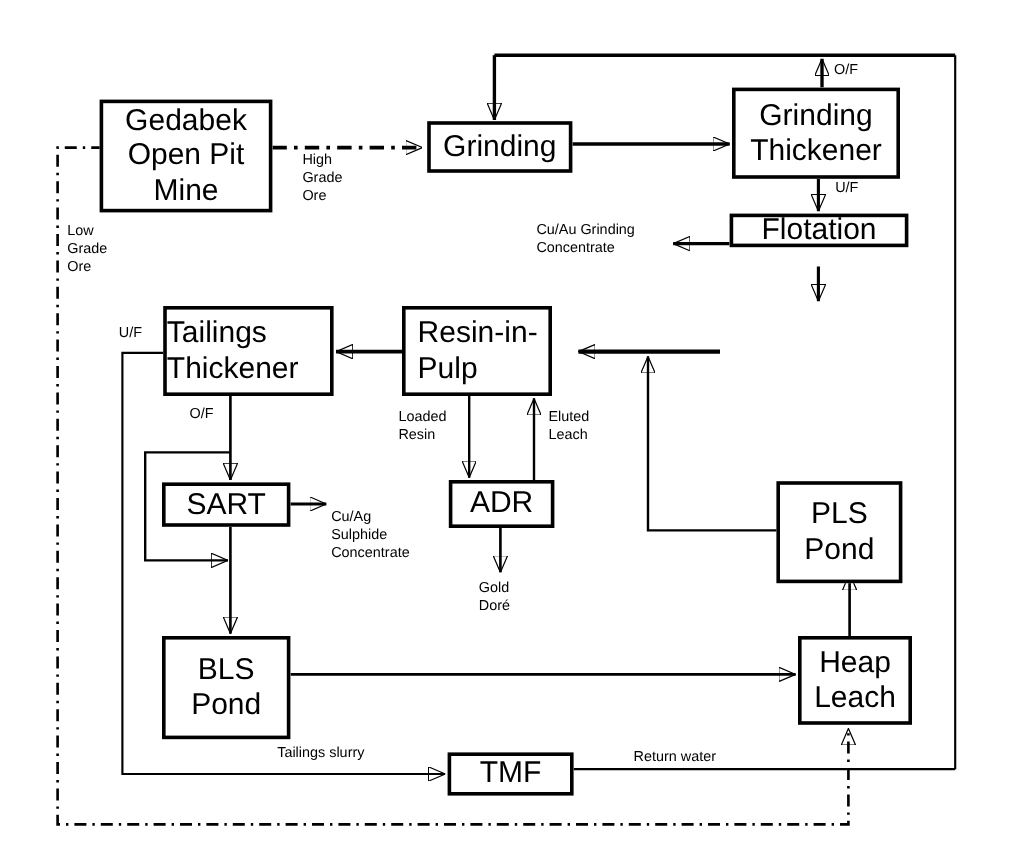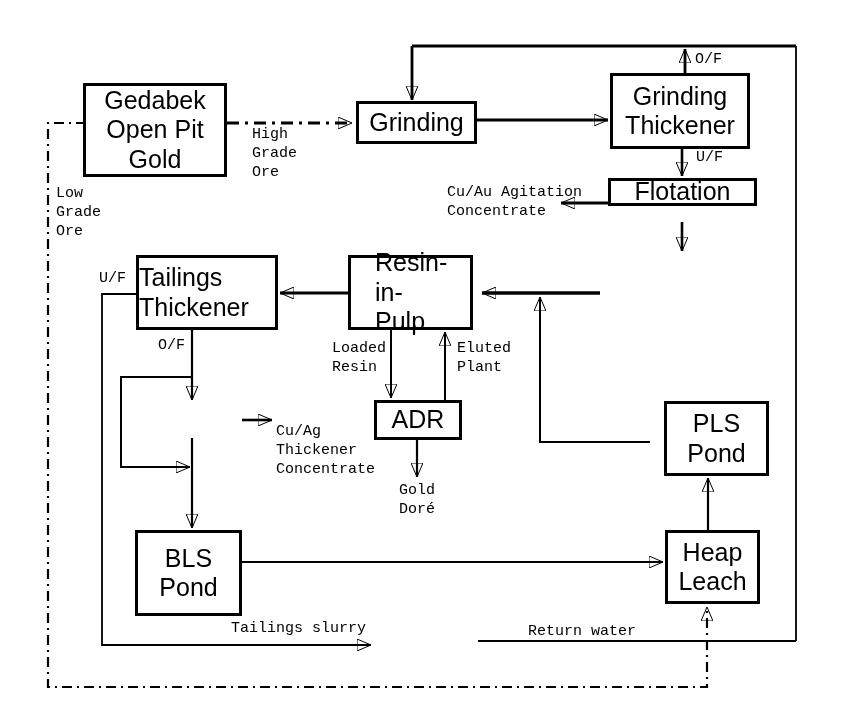--- a/index.html
+++ b/index.html
@@ -25,24 +25,23 @@
     white-space:pre-line;
     font-size:25px;
     line-height:1.18;
   }
   .node-left{
     justify-content:flex-start;
     text-align:left;
   }
   .lbl{
     position:absolute;
-    font-size:15px;
+    font-size:12px;
     line-height:1.25;
     white-space:pre-line;
-    font-family:Liberation Mono, monospace;
   }
 </style>
 </head>
 <body>
 
 <div class="canvas">
 
   <svg class="flow-layer" width="841" height="715" viewBox="0 0 841 715" xmlns="http://www.w3.org/2000/svg">
     <defs>
       <marker id="ah" viewBox="0 0 14 12" refX="14" refY="6" markerWidth="14" markerHeight="12" orient="auto" markerUnits="userSpaceOnUse">
@@ -76,54 +75,56 @@
 
     <path d="M 242 562 H 663" stroke-width="2.2" marker-end="url(#ah)"></path>
     <path d="M 708 530 V 478" stroke-width="2.2" marker-end="url(#ah)"></path>
 
     <path d="M 227 123 H 352" stroke-width="3" stroke-dasharray="12 6 3 6" marker-end="url(#ah)"></path>
     <path d="M 86 123 H 48 V 687 H 707 V 607" stroke-width="2.2" stroke-dasharray="10 5 2 5" marker-end="url(#ah)"></path>
   </svg>
 
   <div class="node" style="left:83px;top:83px;width:144px;height:94px">Gedabek
 Open Pit
-Gold</div>
+Mine</div>
   <div class="node" style="left:356px;top:101px;width:121px;height:43px">Grinding</div>
   <div class="node" style="left:610px;top:73px;width:140px;height:76px">Grinding
 Thickener</div>
   <div class="node" style="left:608px;top:178px;width:149px;height:28px">Flotation</div>
   <div class="node node-left" style="left:136px;top:255px;width:142px;height:75px">Tailings
 Thickener</div>
-  <div class="node node-left" style="left:348px;top:255px;width:125px;height:75px;padding-left:24px">Resin-in-
+  <div class="node node-left" style="left:335px;top:255px;width:125px;height:75px;padding-left:10px">Resin-in-
 Pulp</div>
+  <div class="node" style="left:135px;top:402px;width:107px;height:37px">SART</div>
   <div class="node" style="left:374px;top:400px;width:88px;height:40px">ADR</div>
-  <div class="node" style="left:664px;top:401px;width:105px;height:75px">PLS
+  <div class="node" style="left:647px;top:401px;width:105px;height:85px">PLS
 Pond</div>
   <div class="node" style="left:135px;top:530px;width:107px;height:86px">BLS
 Pond</div>
   <div class="node" style="left:665px;top:530px;width:95px;height:74px">Heap
 Leach</div>
+  <div class="node" style="left:373px;top:627px;width:105px;height:36px">TMF</div>
 
   <div class="lbl" style="left:695px;top:51px">O/F</div>
   <div class="lbl" style="left:696px;top:149px">U/F</div>
   <div class="lbl" style="left:252px;top:126px">High
 Grade
 Ore</div>
   <div class="lbl" style="left:56px;top:185px">Low
 Grade
 Ore</div>
-  <div class="lbl" style="left:447px;top:184px">Cu/Au Agitation
+  <div class="lbl" style="left:447px;top:184px">Cu/Au Grinding
 Concentrate</div>
   <div class="lbl" style="left:99px;top:270px">U/F</div>
   <div class="lbl" style="left:158px;top:337px">O/F</div>
   <div class="lbl" style="left:332px;top:340px">Loaded
 Resin</div>
   <div class="lbl" style="left:457px;top:340px">Eluted
-Plant</div>
+Leach</div>
   <div class="lbl" style="left:276px;top:423px">Cu/Ag
-Thickener
+Sulphide
 Concentrate</div>
   <div class="lbl" style="left:399px;top:482px">Gold
 Doré</div>
   <div class="lbl" style="left:231px;top:620px">Tailings slurry</div>
   <div class="lbl" style="left:528px;top:623px">Return water</div>
 
 </div>
 
 </body></html>

